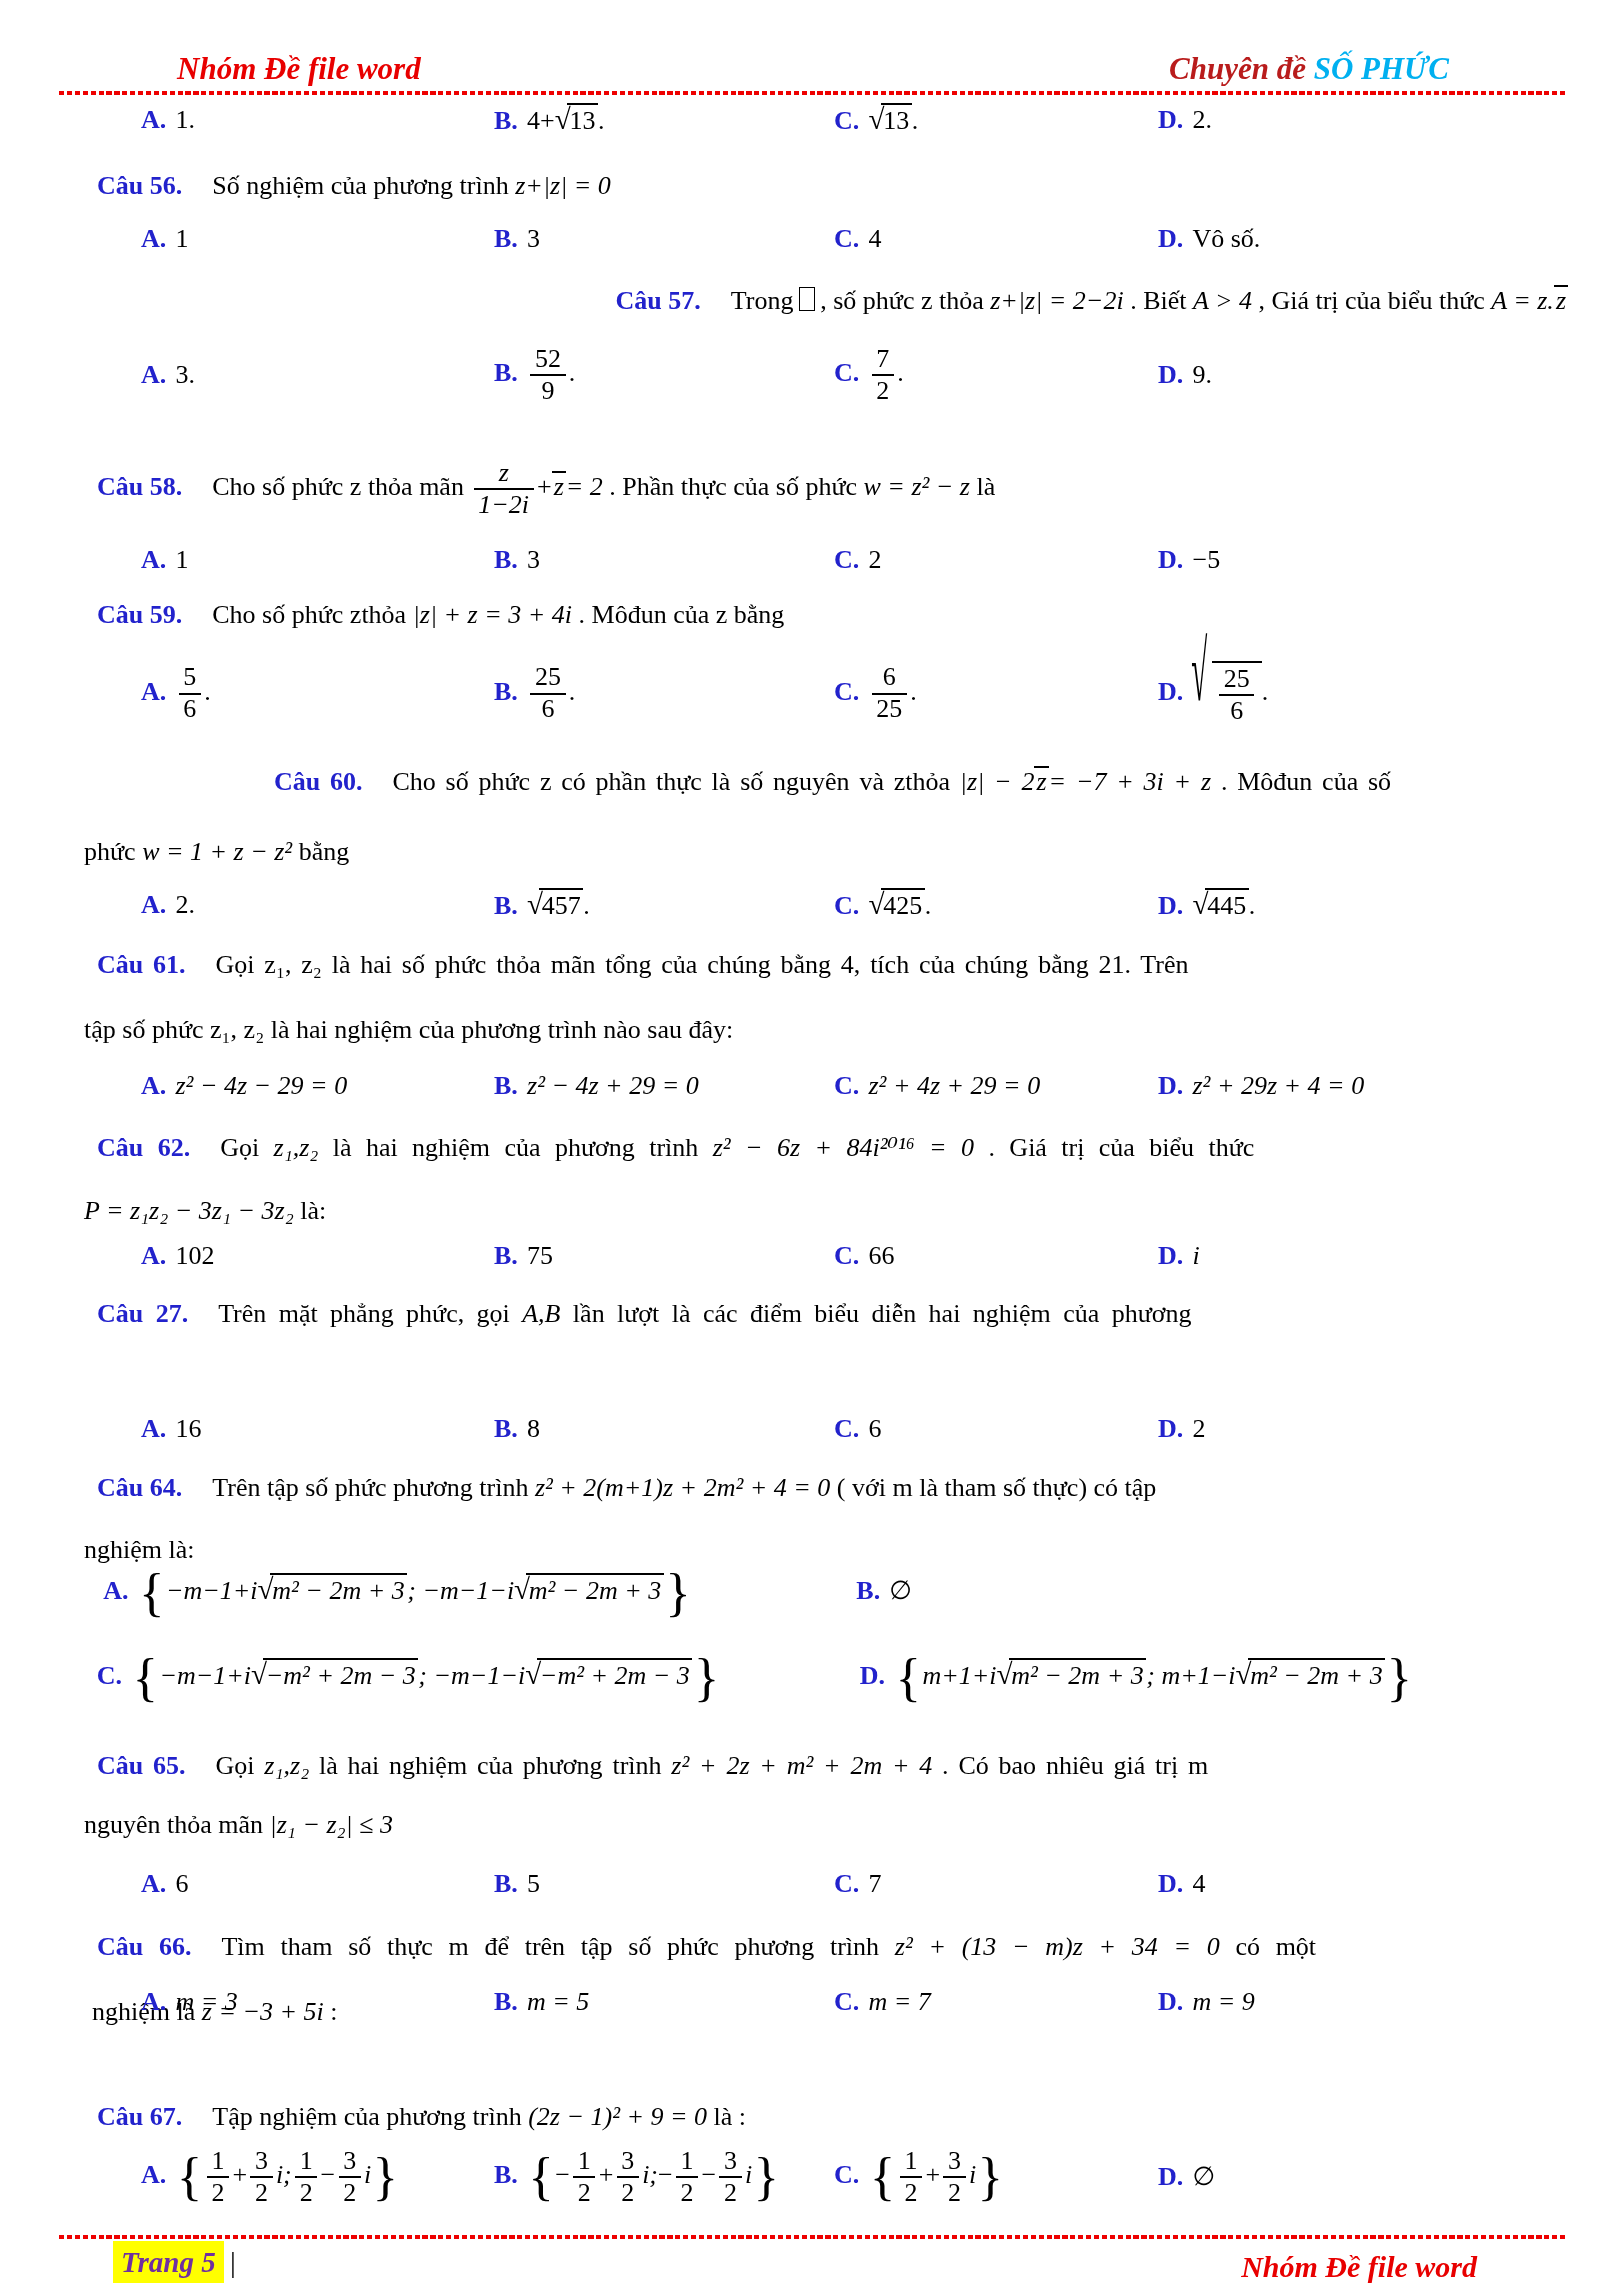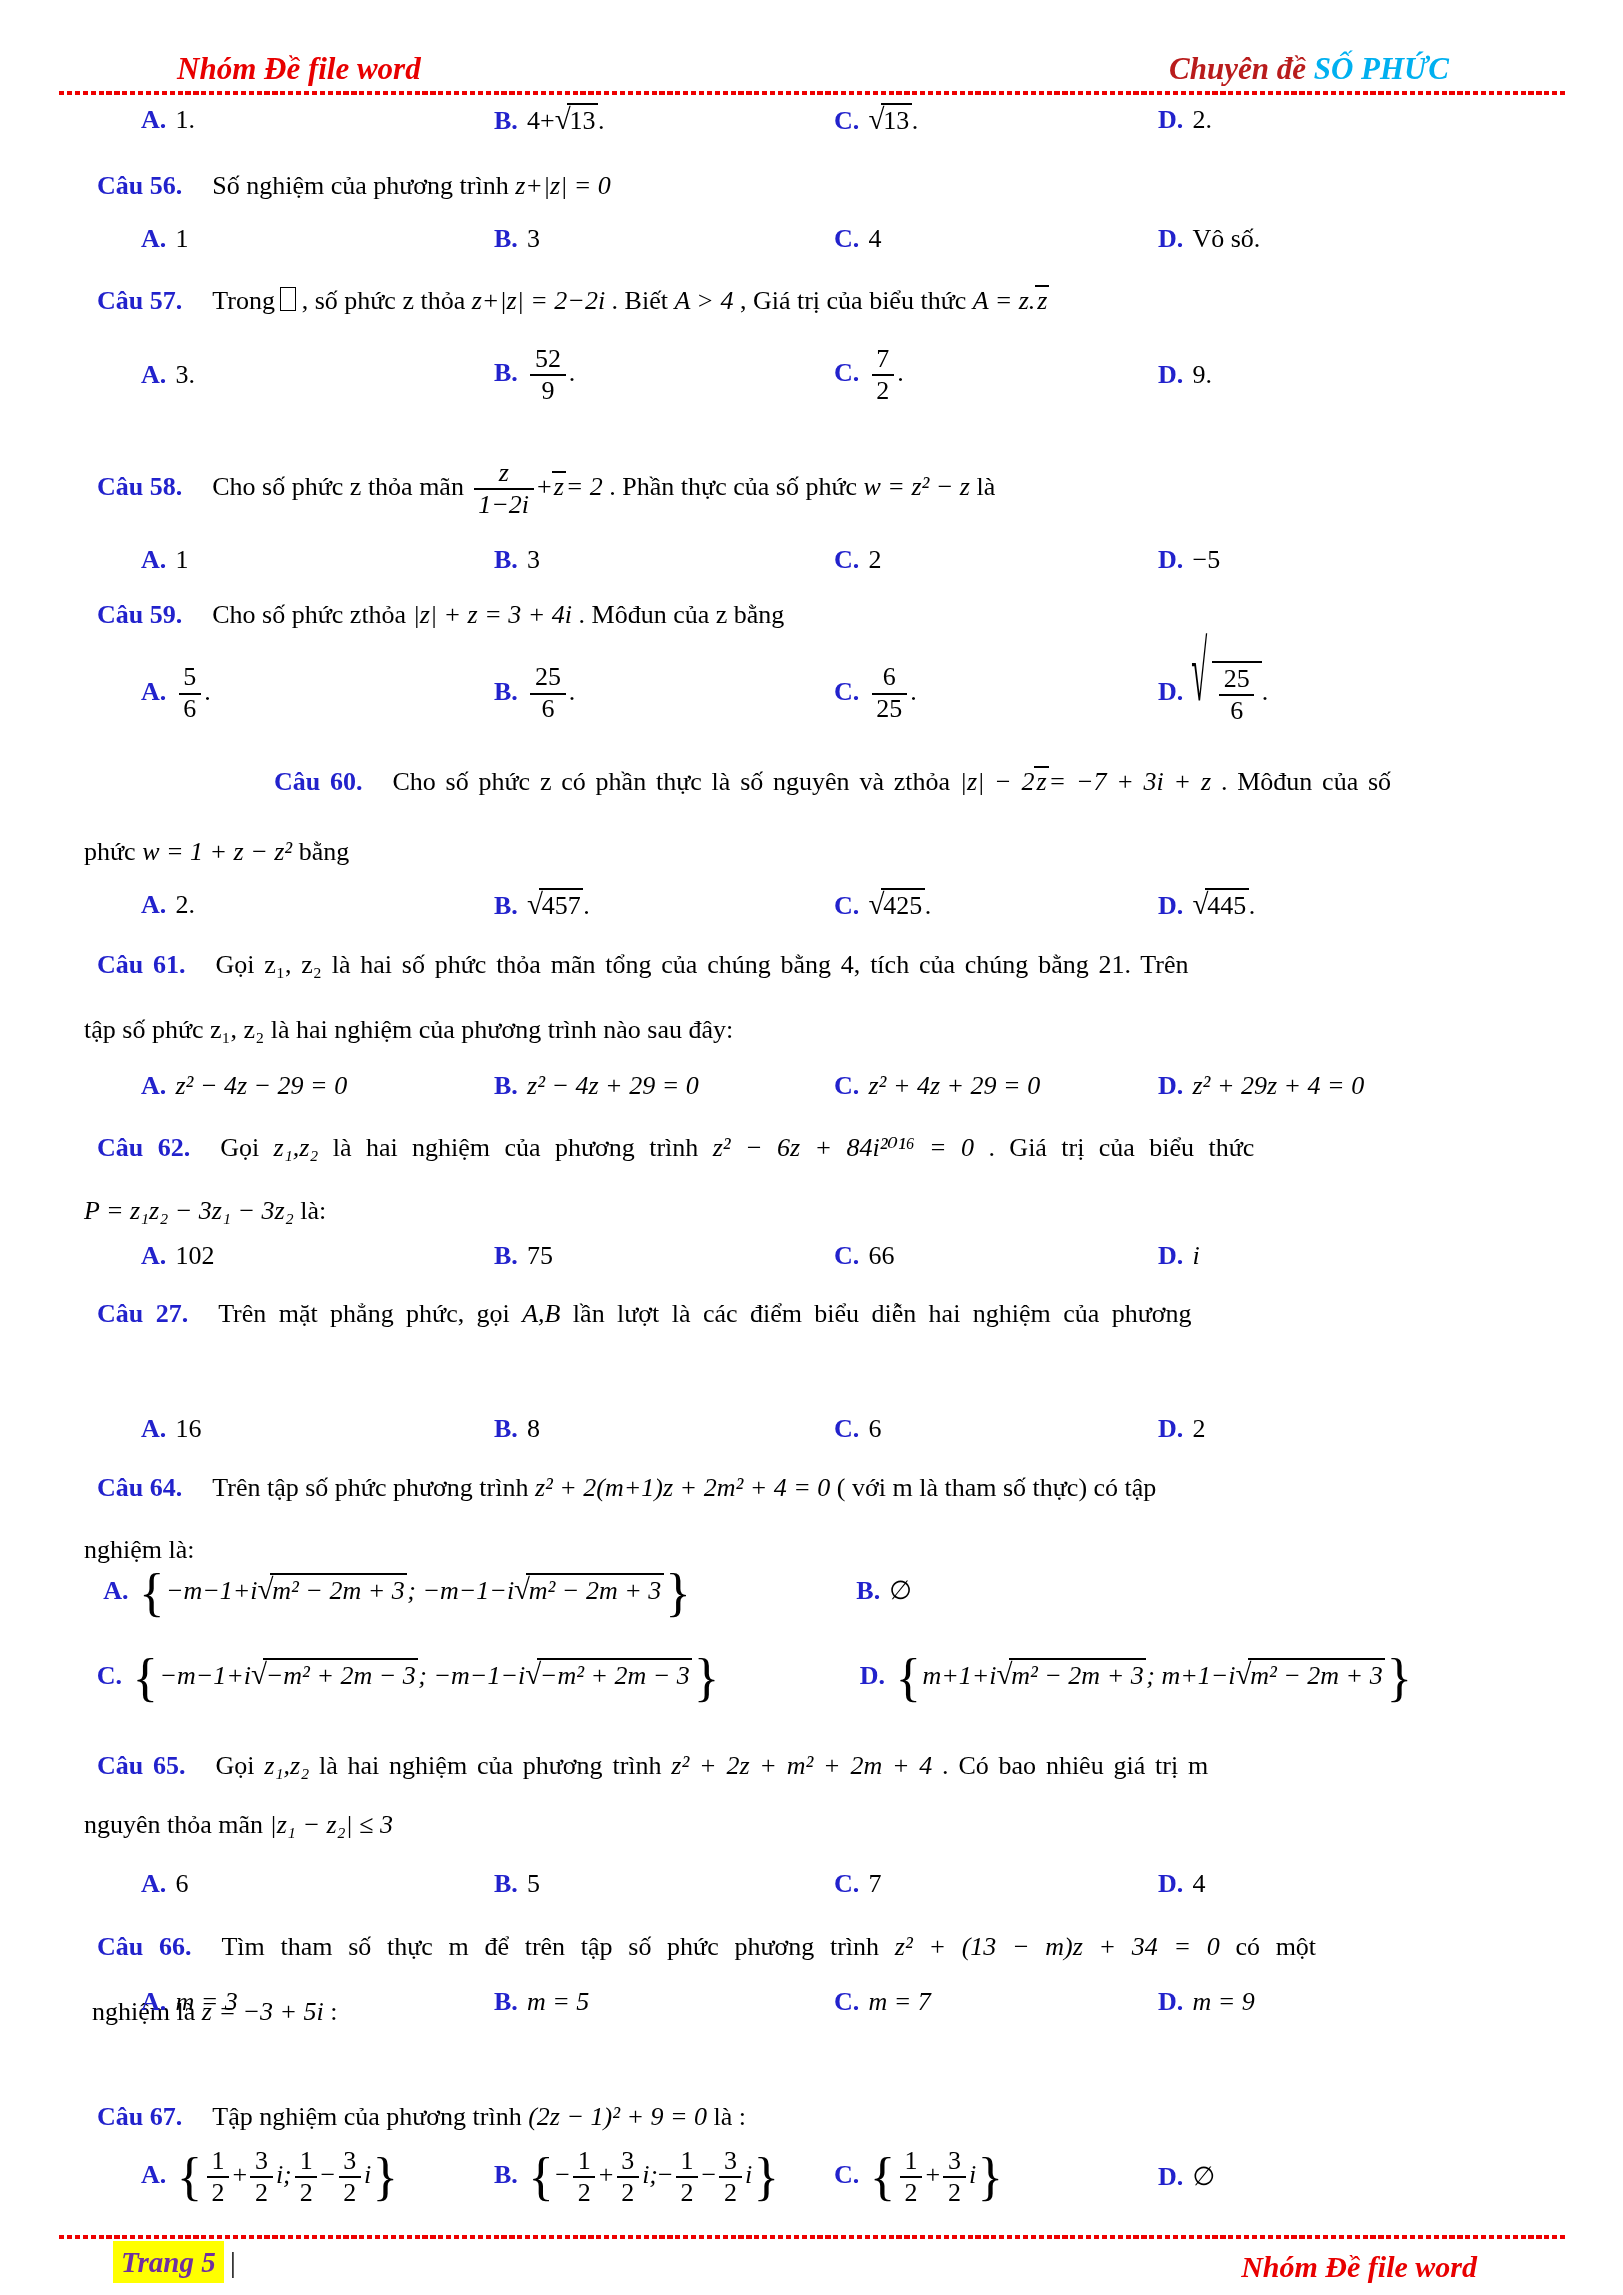--- a/index.html
+++ b/index.html
@@ -54,21 +54,21 @@
   </div>
 
   <div class="line" style="top:165px;"><span class="lbl">Câu 56.</span><span>Số nghiệm của phương trình </span><span class="m">z+|z| = 0</span></div>
   <div class="row" style="top:224px;">
     <div class="cell"><span class="k">A.</span><span>1</span></div>
     <div class="cell"><span class="k">B.</span><span>3</span></div>
     <div class="cell"><span class="k">C.</span><span>4</span></div>
     <div class="cell"><span class="k">D.</span><span>Vô số.</span></div>
   </div>
 
-  <div class="line" style="top:280px;"><span class="lbl">Câu 57.</span><span>Trong</span><span class="phbox"></span><span>, số phức z thỏa </span><span class="m">z+|z| = 2−2i</span><span> . Biết </span><span class="m">A &gt; 4</span><span> , Giá trị của biểu thức </span><span class="m">A = z.</span><span class="ov m">z</span></div>
+  <div class="line" style="top:280px;text-align:right;"><span class="lbl">Câu 57.</span><span>Trong</span><span class="phbox"></span><span>, số phức z thỏa </span><span class="m">z+|z| = 2−2i</span><span> . Biết </span><span class="m">A &gt; 4</span><span> , Giá trị của biểu thức </span><span class="m">A = z.</span><span class="ov m">z</span></div>
   <div class="row" style="top:344px;">
     <div class="cell"><span class="k">A.</span><span>3.</span></div>
     <div class="cell"><span class="k">B.</span><span class="fr"><span class="nu">52</span><span class="de">9</span></span><span>.</span></div>
     <div class="cell"><span class="k">C.</span><span class="fr"><span class="nu">7</span><span class="de">2</span></span><span>.</span></div>
     <div class="cell"><span class="k">D.</span><span>9.</span></div>
   </div>
 
   <div class="line" style="top:458px;"><span class="lbl">Câu 58.</span><span>Cho số phức z thỏa mãn </span><span class="fr m"><span class="nu">z</span><span class="de">1−2i</span></span><span>+</span><span class="ov m">z</span><span class="m">= 2</span><span> . Phần thực của số phức </span><span class="m">w = z² − z</span><span> là</span></div>
   <div class="row" style="top:545px;">
     <div class="cell"><span class="k">A.</span><span>1</span></div>

